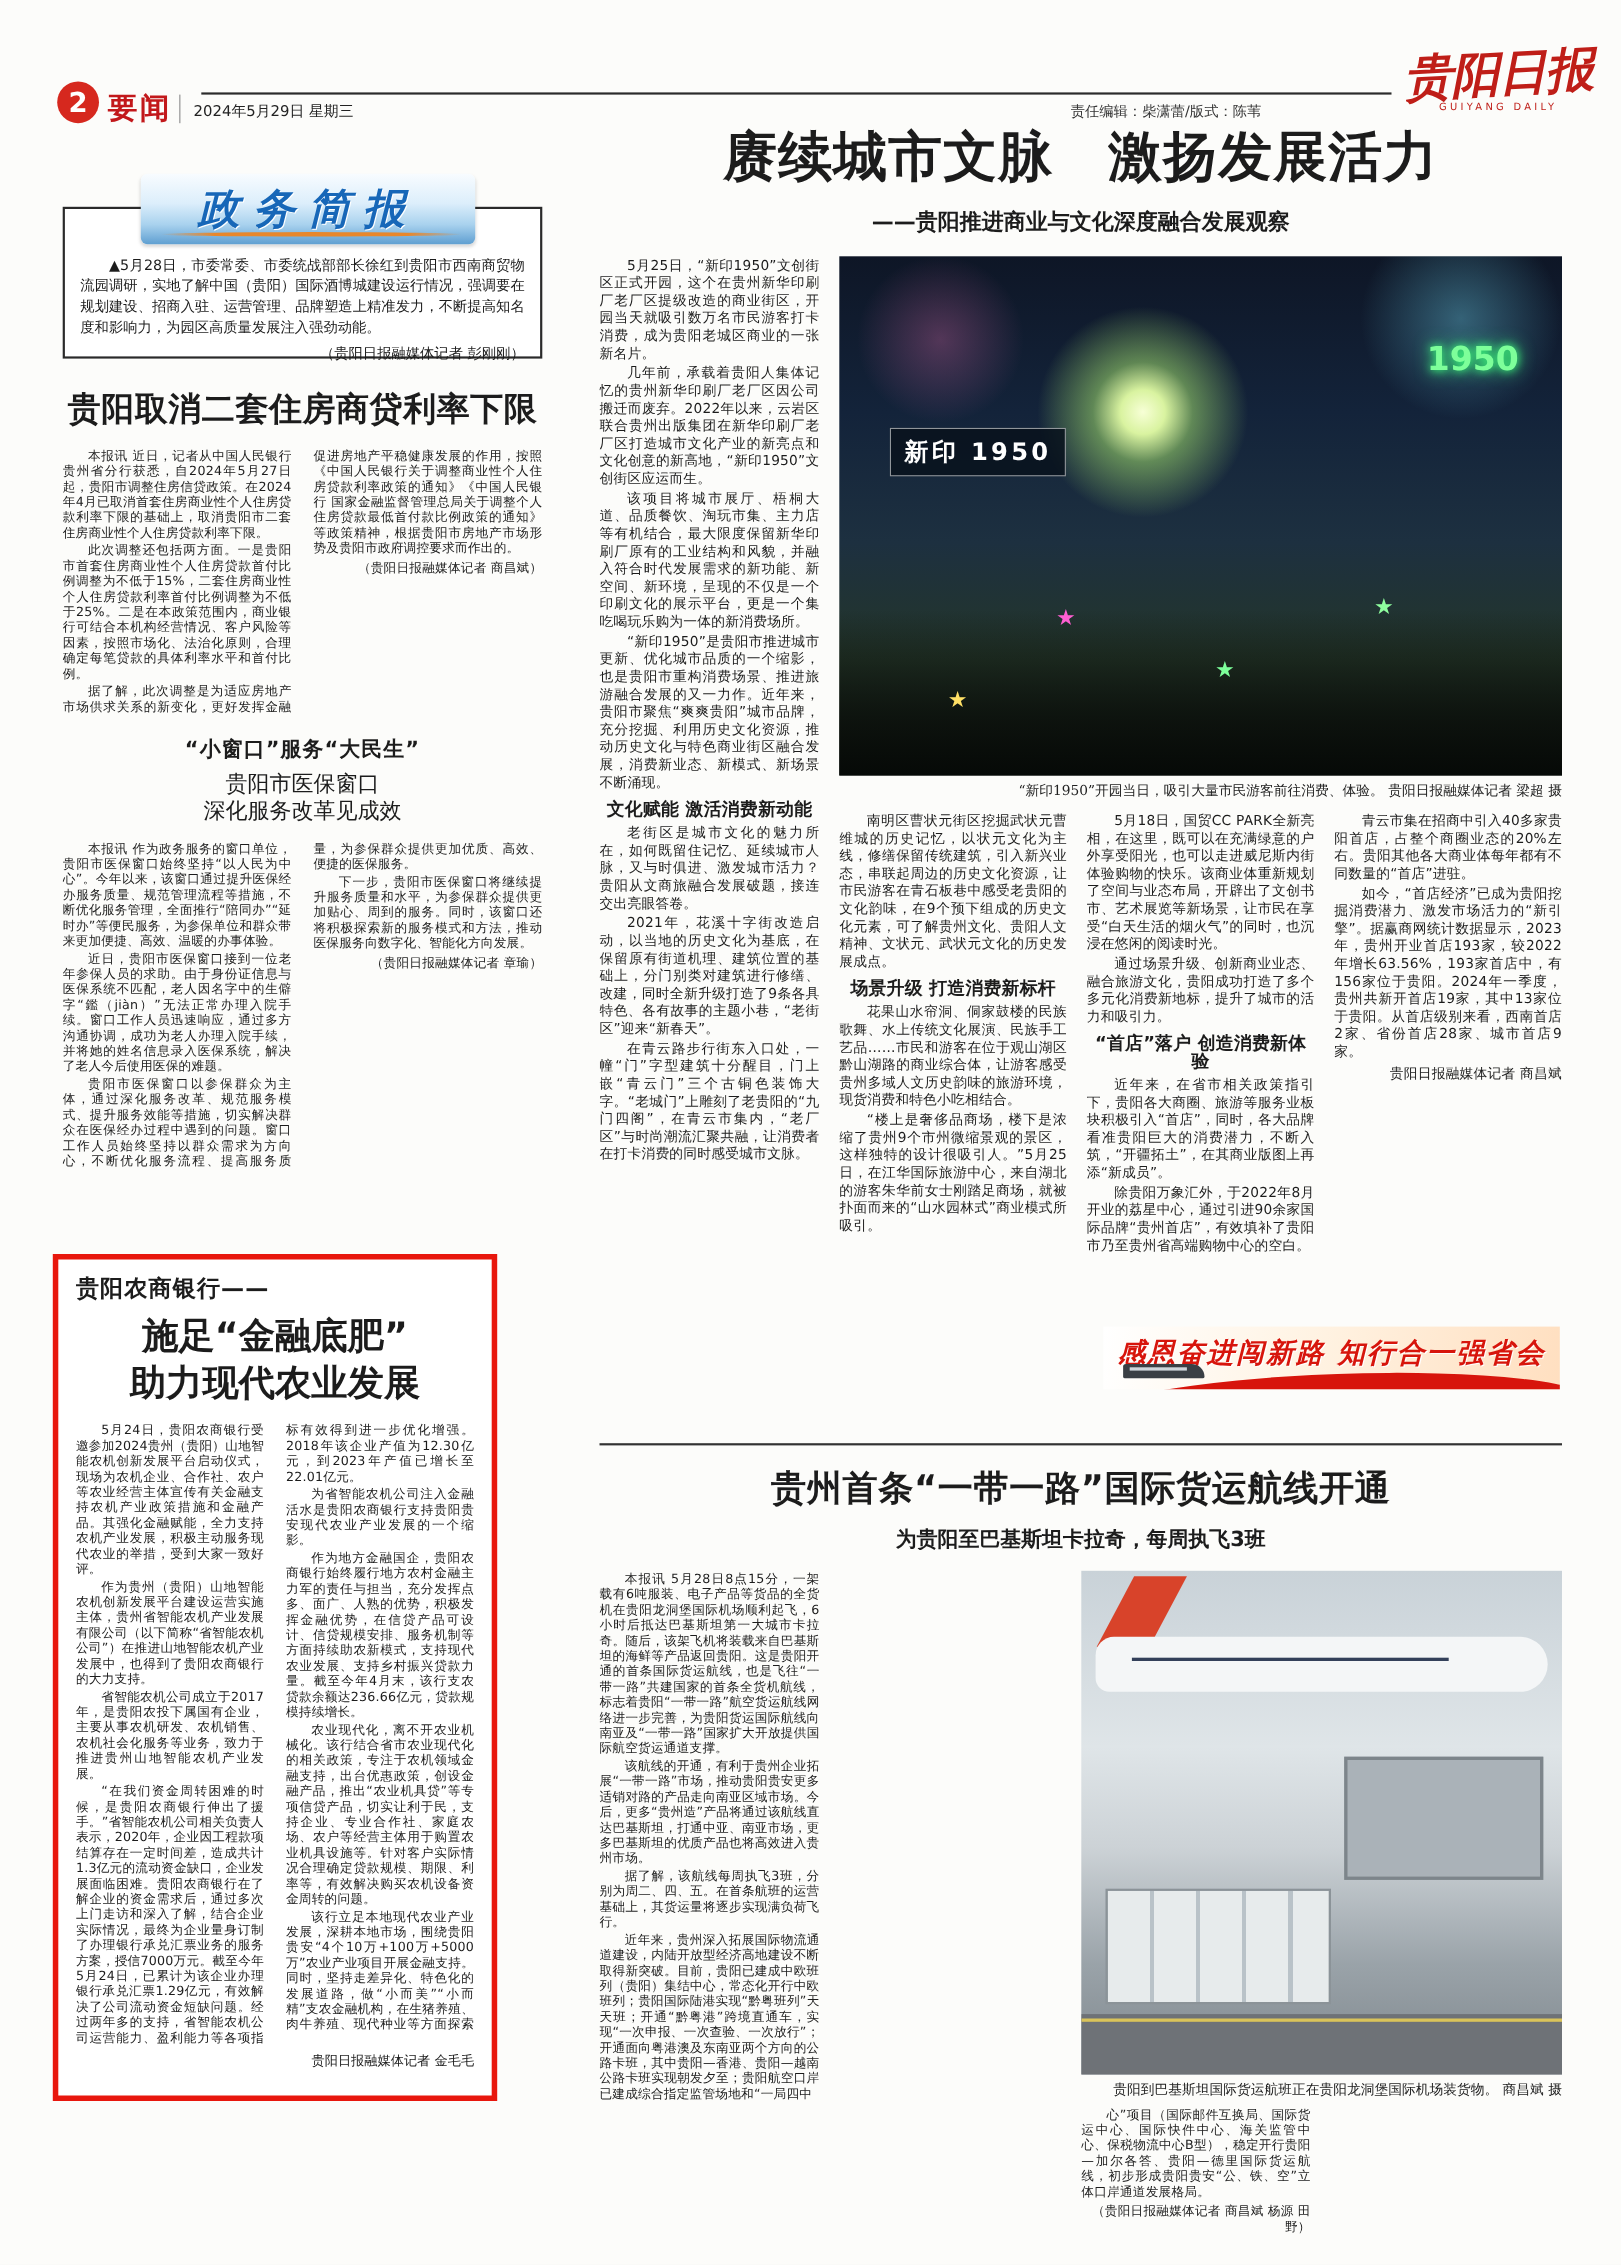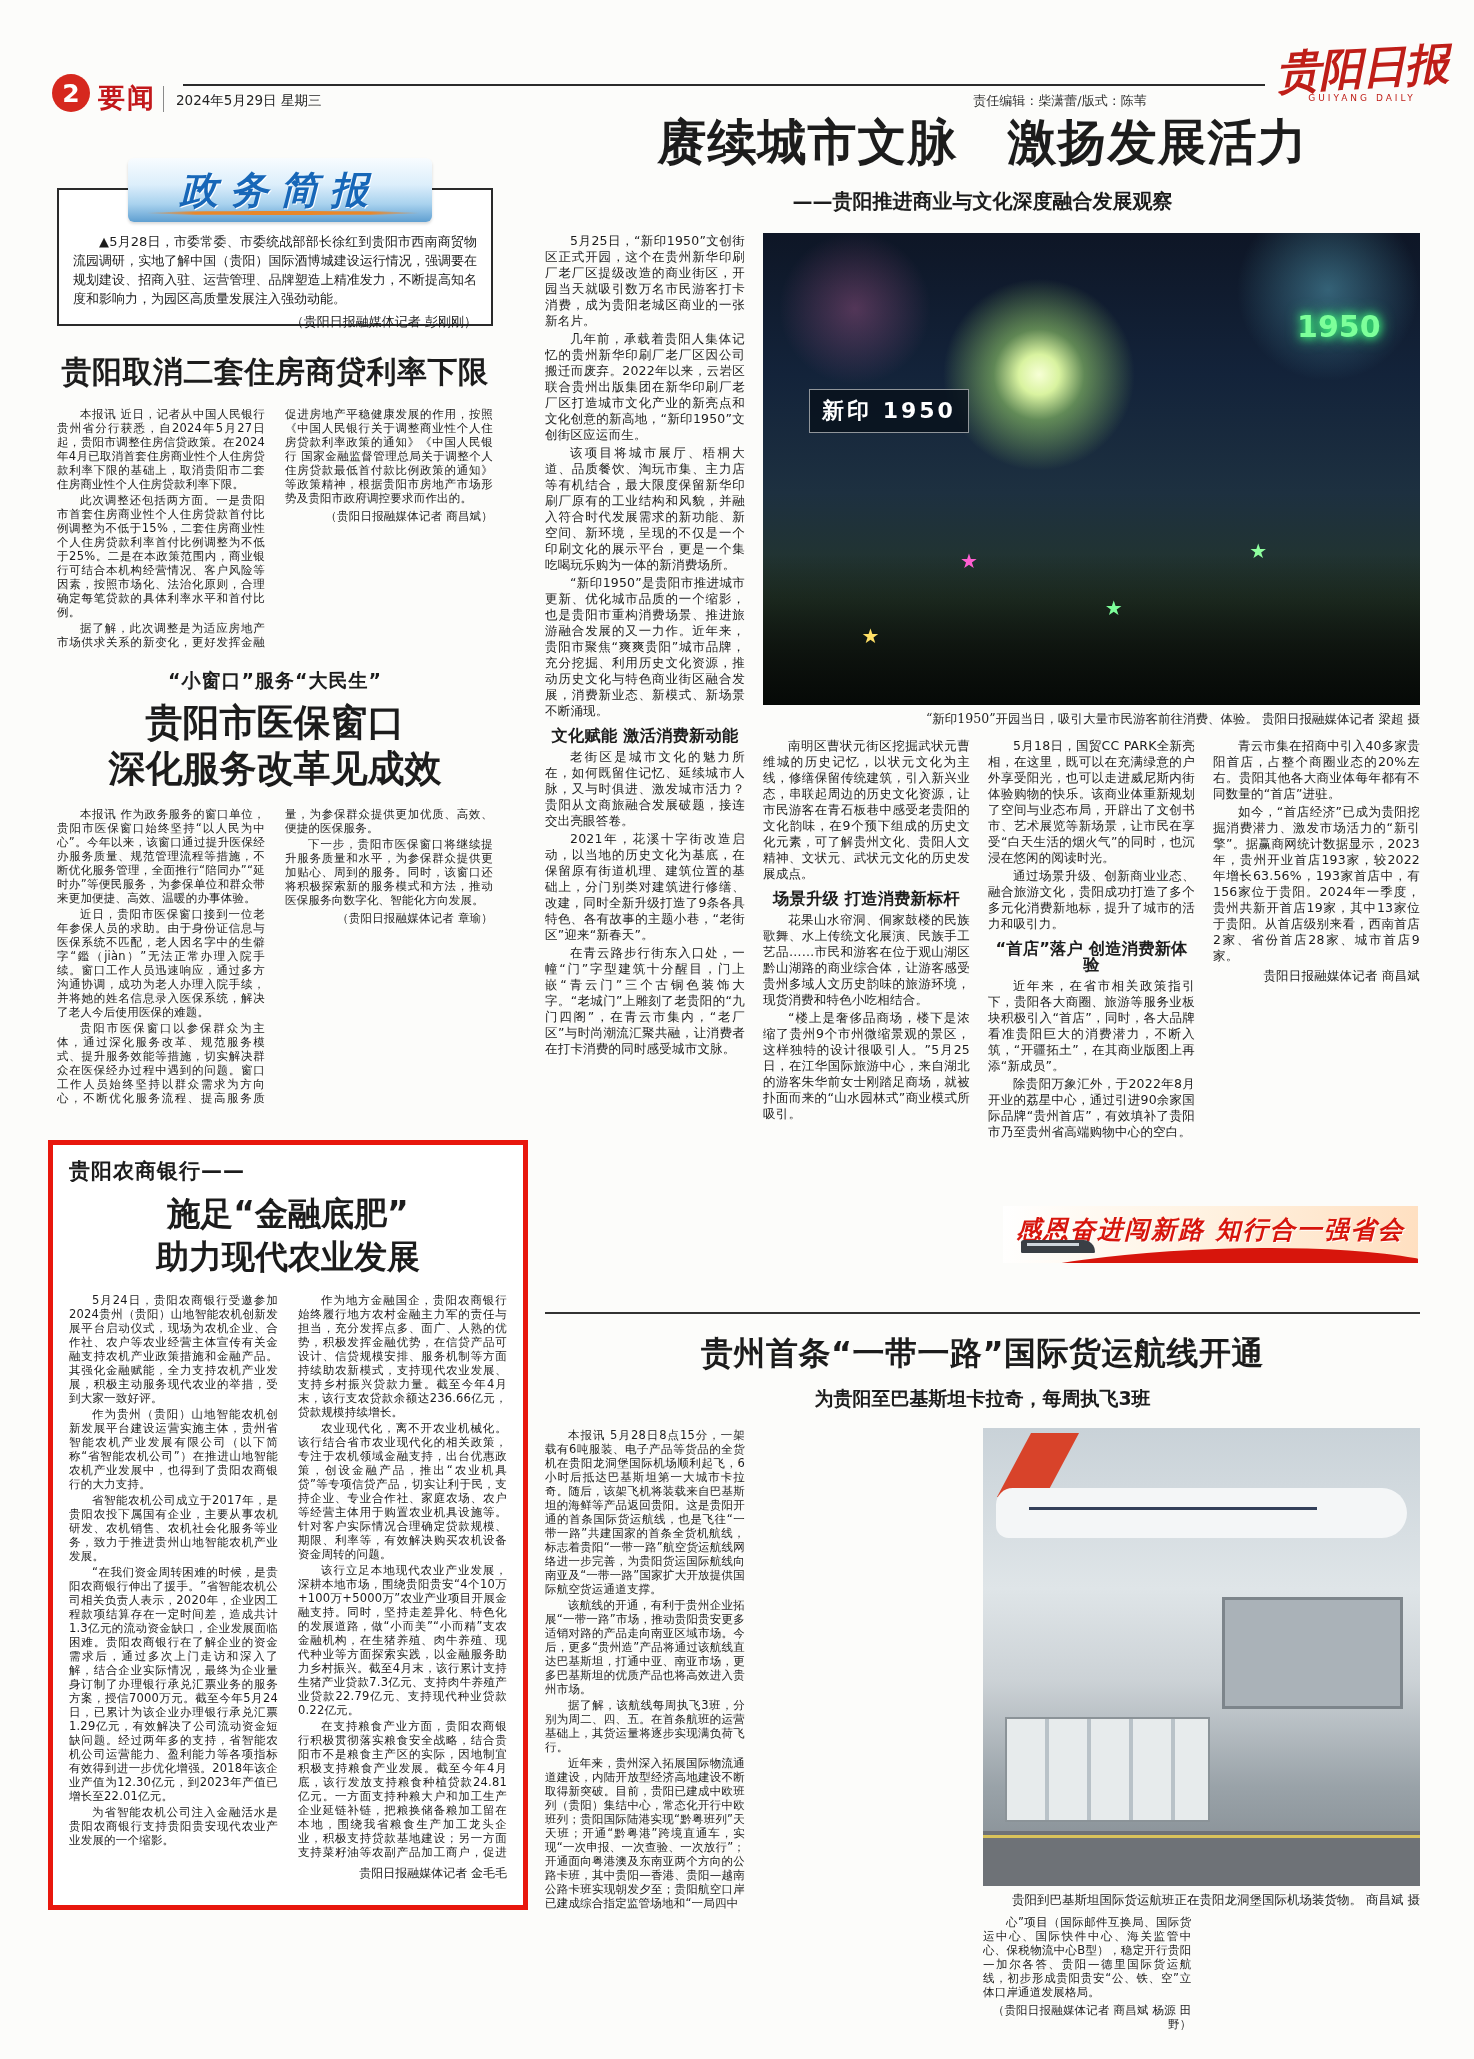--- a/index.html
+++ b/index.html
@@ -35,24 +35,24 @@
   .body-sm{font-size:11.5px;line-height:14px;letter-spacing:.2px;}
   .body-md{font-size:12.5px;line-height:16px;letter-spacing:.2px;}
   .cols2{columns:2;column-gap:20px;column-fill:auto;overflow:hidden;}
   .cols3{columns:3;column-gap:18px;column-fill:auto;overflow:hidden;}
   
   .art-a{position:absolute;left:57px;top:352px;width:436px;}
   .art-a .headline{font-size:30px;font-weight:900;text-align:center;letter-spacing:.5px;}
   .art-a .cols2{margin-top:14px;height:244px;}
   .art-b{position:absolute;left:57px;top:668px;width:436px;}
   .art-b .kicker{font-size:19px;font-weight:900;text-align:center;letter-spacing:1px;}
-  .art-b .headline{font-size:37px;font-weight:700;text-align:center;line-height:1.25;margin-top:6px;}
+  .art-b .headline{font-size:20px;font-weight:400;text-align:center;line-height:1.25;margin-top:6px;}
   .art-b .cols2{margin-top:14px;height:322px;}
   
-  .red-box{position:absolute;left:48px;top:1140px;width:480px;height:770px;border:5px solid #e8170d;
+  .red-box{position:absolute;left:48px;top:1140px;width:404px;height:770px;border:5px solid #e8170d;
       box-sizing:border-box;background:#fff;padding:12px 16px;}
   .red-box .kicker{font-size:21px;font-weight:900;letter-spacing:1px;}
   .red-box .headline{font-size:33px;font-weight:900;text-align:center;line-height:1.3;margin-top:8px;}
   .red-box .cols2{margin-top:14px;height:566px;}
   .red-box .byline{font-family:"DejaVu Serif",serif;font-size:12px;text-align:right;margin-top:6px;}
   
   .main-art{position:absolute;left:545px;top:110px;width:875px;}
   .main-art .headline{font-size:49px;font-weight:900;text-align:center;letter-spacing:1px;}
   .main-art .subtitle{font-size:20px;font-weight:900;text-align:center;margin-top:12px;}
   .main-row{display:flex;gap:18px;margin-top:18px;}

